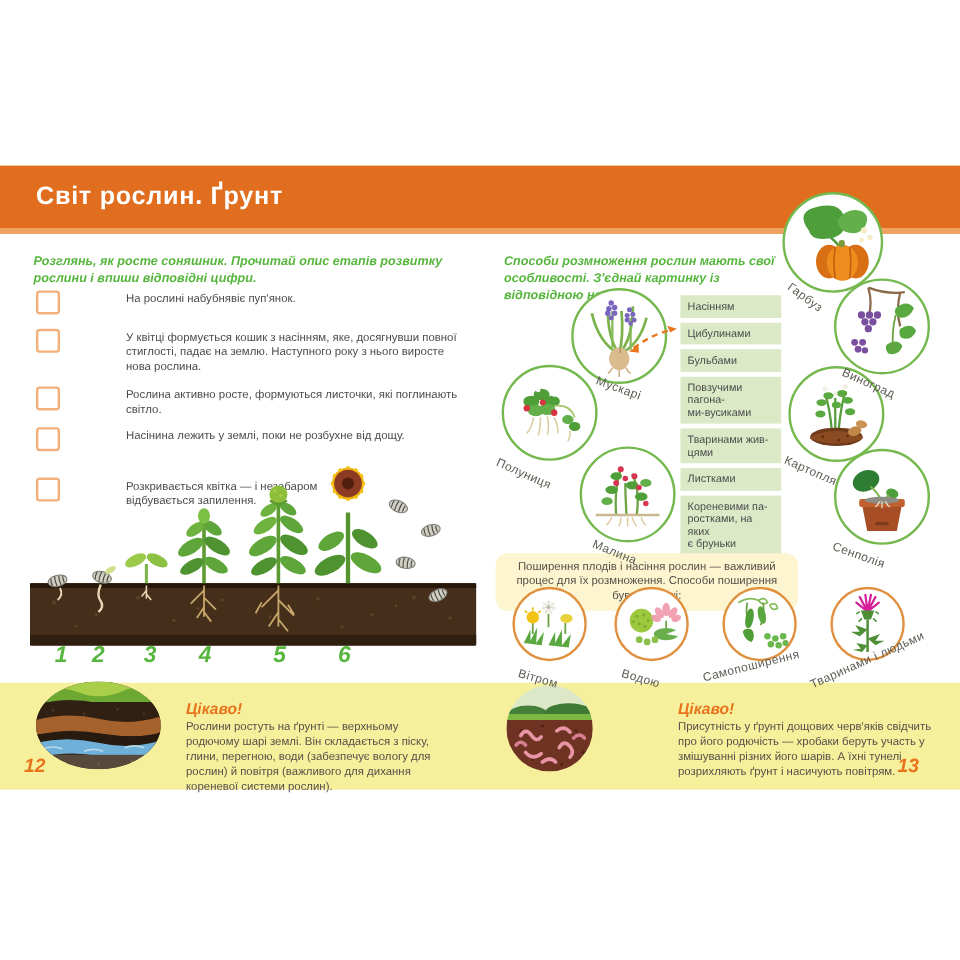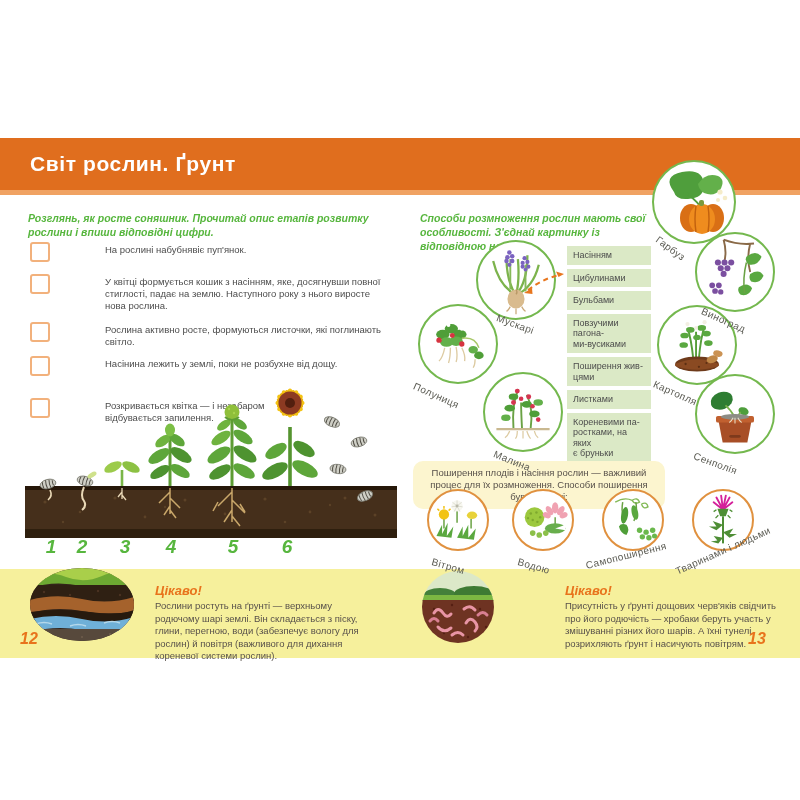--- a/index.html
+++ b/index.html
@@ -318,21 +318,21 @@
   <span class="plabel" style="left:654px;top:378px;transform:rotate(24deg)">Картопля</span>
   <span class="plabel" style="left:494px;top:448px;transform:rotate(22deg)">Малина</span>
   <span class="plabel" style="left:694px;top:450px;transform:rotate(20deg)">Сенполія</span>
 
   <div class="abs methods">
     <div class="mbox">Насінням</div>
     <div class="mbox">Цибулинами</div>
     <div class="mbox">Бульбами</div>
     <div class="mbox">Повзучими пагона-
 ми-вусиками</div>
-    <div class="mbox">Поширення жив-
+    <div class="mbox">Тваринами жив-
 цями</div>
     <div class="mbox">Листками</div>
     <div class="mbox">Кореневими па-
 ростками, на яких
 є бруньки</div>
   </div>
 
   <svg class="abs" style="left:518px;top:262px;z-index:3" width="54" height="38" viewBox="0 0 54 38">
     <path d="M10 28 Q26 16 42 13" stroke="#e8761e" stroke-width="2" stroke-dasharray="5 4" fill="none"></path>
     <path d="M46 12 l-8 -2.5 2.5 5.5 z" fill="#e8761e"></path>

